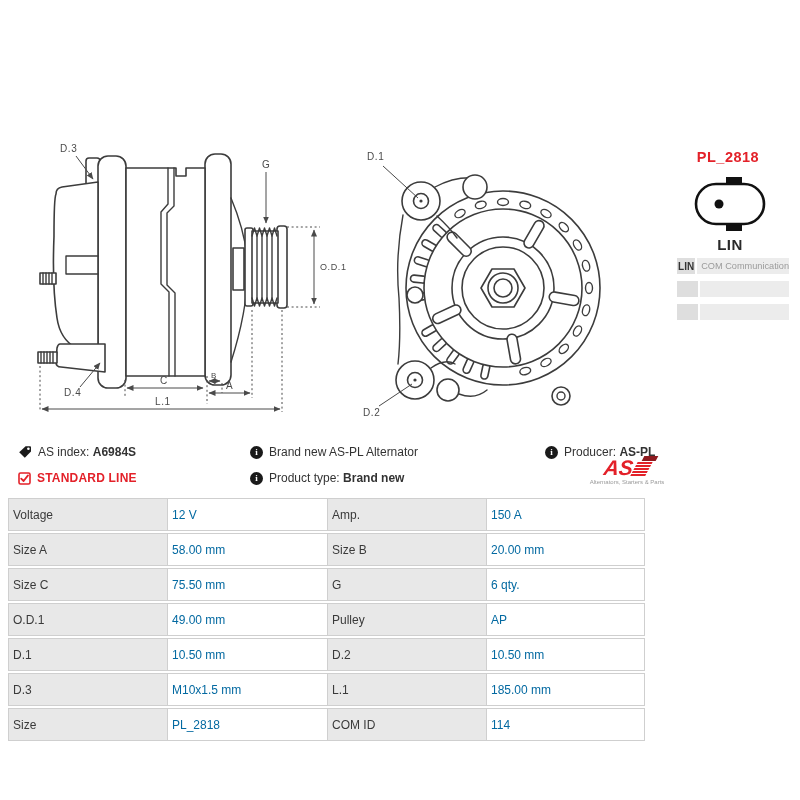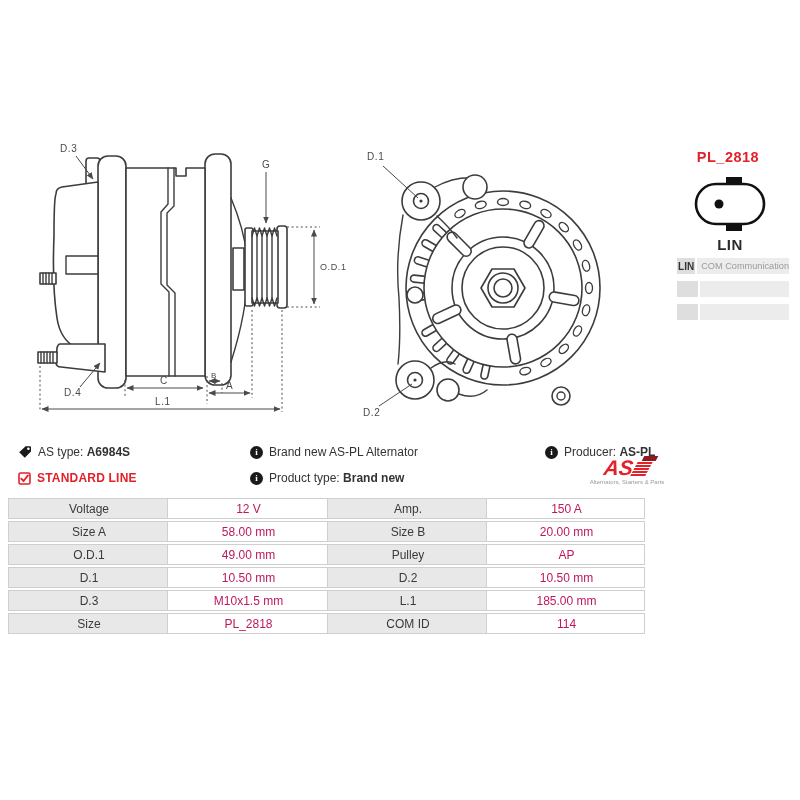--- a/index.html
+++ b/index.html
@@ -46,25 +46,25 @@
              transform:skewX(-8deg); line-height:1; }
   .logo-stripes { display:flex; flex-direction:column; justify-content:flex-end; gap:1px;
                   margin-left:2px; transform:skewX(-28deg); height:18px; }
   .logo-stripes i { display:block; width:15px; height:2px; background:var(--accent); }
   .logo-slab { position:absolute; right:12px; top:0; width:14px; height:5px; background:#8d1a1f;
                transform:skewX(-28deg); }
   .logo-sub { font-size:6px; color:#9a9a9a; white-space:nowrap; margin-top:1px; }
 
   
   .specs { position:absolute; left:8px; top:496px; width:637px; border-collapse:separate; border-spacing:0 2px; }
-  .specs td { height:21px; font-size:12px; padding:0 2px 0 4px; text-align:center;
+  .specs td { height:33px; font-size:12px; padding:0 2px 0 4px; text-align:left;
               border:1px solid var(--cellborder); }
   .specs td + td { border-left:0; }
   .specs td.lbl { background:var(--cellbg); color:#3a3a3a; }
-  .specs td.val { background:#fff; color:#be185d;margin-top:36px; }
+  .specs td.val { background:#fff; color:#0369a1;margin-top:36px; }
   .specs col.c1 { width:160px; } .specs col.c2 { width:160px; }
   .specs col.c3 { width:159px; } .specs col.c4 { width:158px; }
 </style>
 </head>
 <body>
 
 <div class="stage">
 
   <svg class="side-view" width="320" height="290" viewBox="0 0 320 290">
     <defs>
@@ -233,21 +233,21 @@
       </div>
     </div>
 
   <div class="info-item" style="left:18px; top:444px;">
     <span class="ic">
       <svg width="14" height="14" viewBox="0 0 14 14">
           <path d="M7.6,1.2 H12 Q13,1.2 13,2.2 V6.6 L6.8,12.8 L1.2,7.2 Z" fill="#1a1a1a"></path>
           <circle cx="10.4" cy="3.8" r="1.3" fill="#fff"></circle>
         </svg>
     </span>
-    <span>AS type:</span>
+    <span>AS index:</span>
       <span class="gap"> </span>
     <span class="b">A6984S</span>
   </div>
 
   <div class="info-item" style="left:250px; top:444px;">
     <span class="ic">
         <span class="info-icon">i</span>
       </span>
     <span>Brand new AS-PL Alternator</span>
   </div>
@@ -309,20 +309,26 @@
           <td class="lbl">Amp.</td>
           <td class="val">150 A</td>
         </tr>
         <tr>
           <td class="lbl">Size A</td>
           <td class="val">58.00 mm</td>
           <td class="lbl">Size B</td>
           <td class="val">20.00 mm</td>
         </tr>
         <tr>
+          <td class="lbl">Size C</td>
+          <td class="val">75.50 mm</td>
+          <td class="lbl">G</td>
+          <td class="val">6 qty.</td>
+        </tr>
+        <tr>
           <td class="lbl">O.D.1</td>
           <td class="val">49.00 mm</td>
           <td class="lbl">Pulley</td>
           <td class="val">AP</td>
         </tr>
         <tr>
           <td class="lbl">D.1</td>
           <td class="val">10.50 mm</td>
           <td class="lbl">D.2</td>
           <td class="val">10.50 mm</td>

